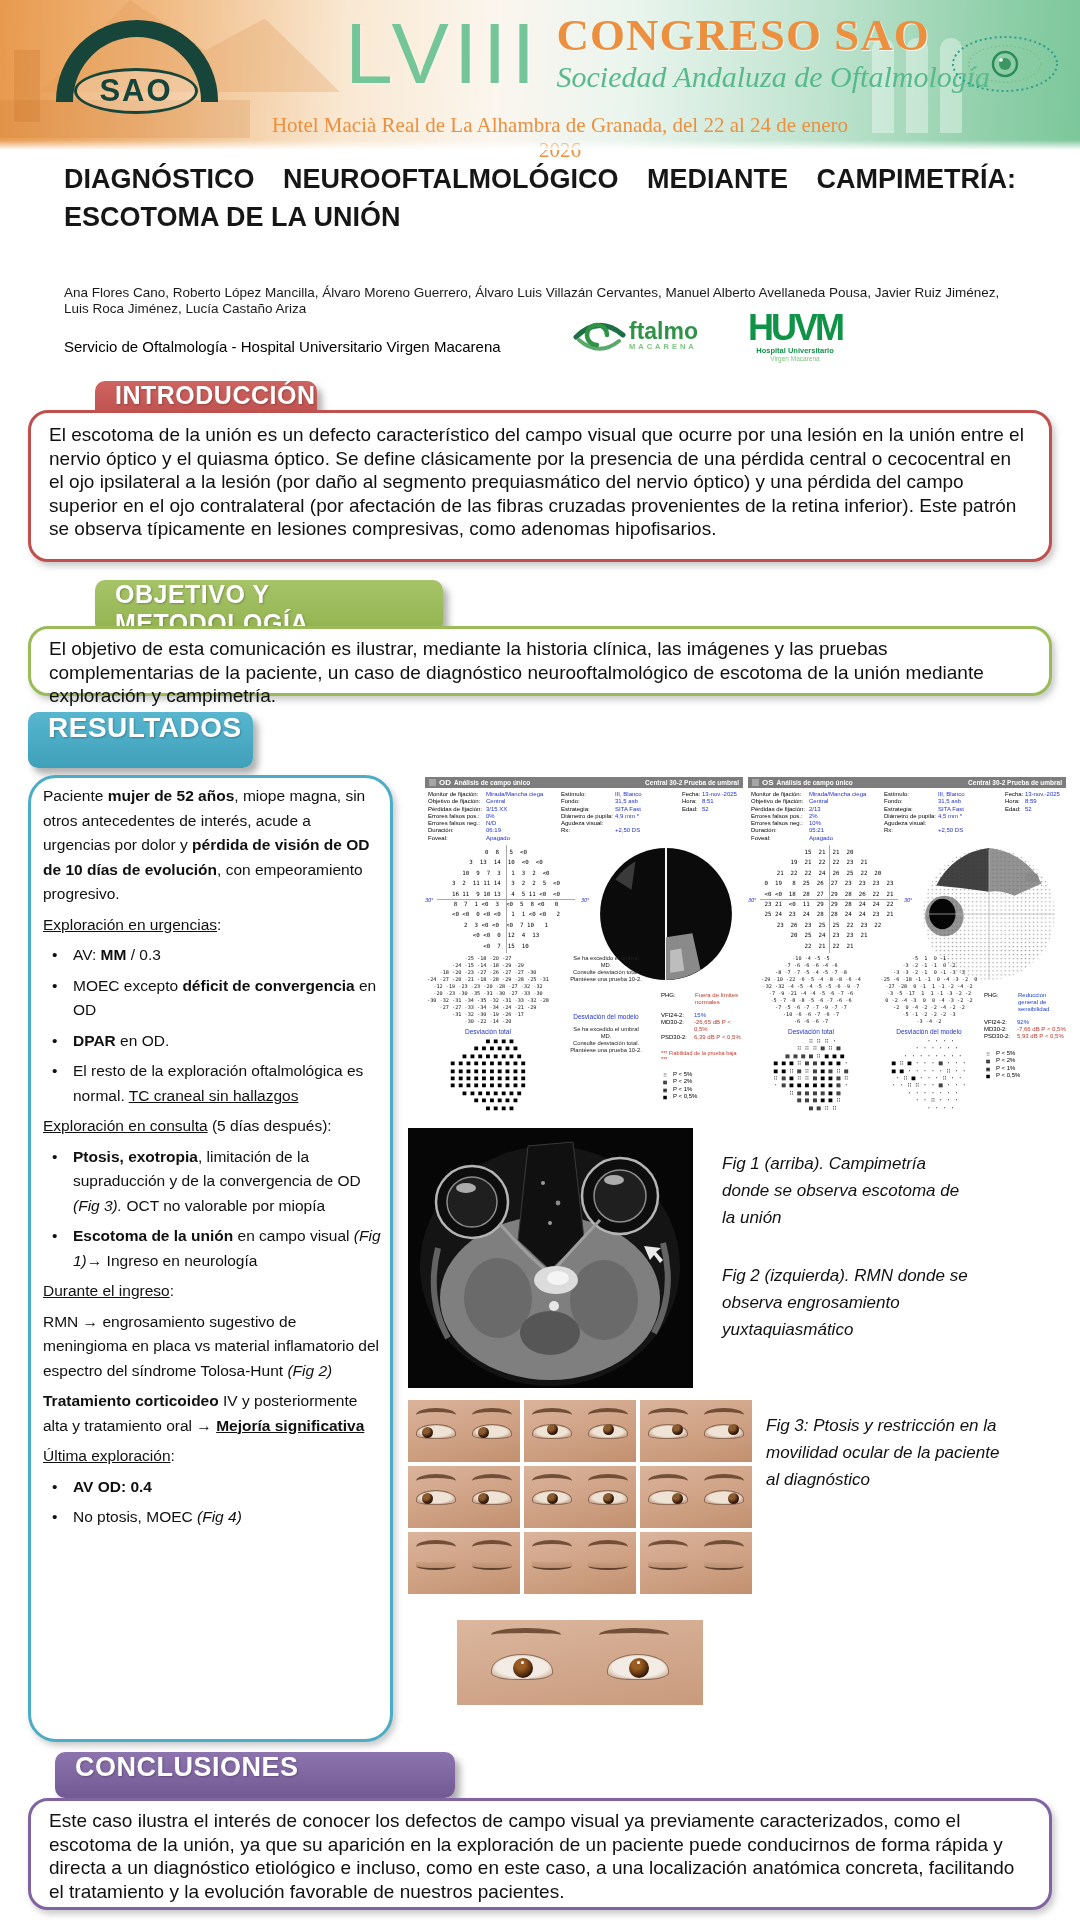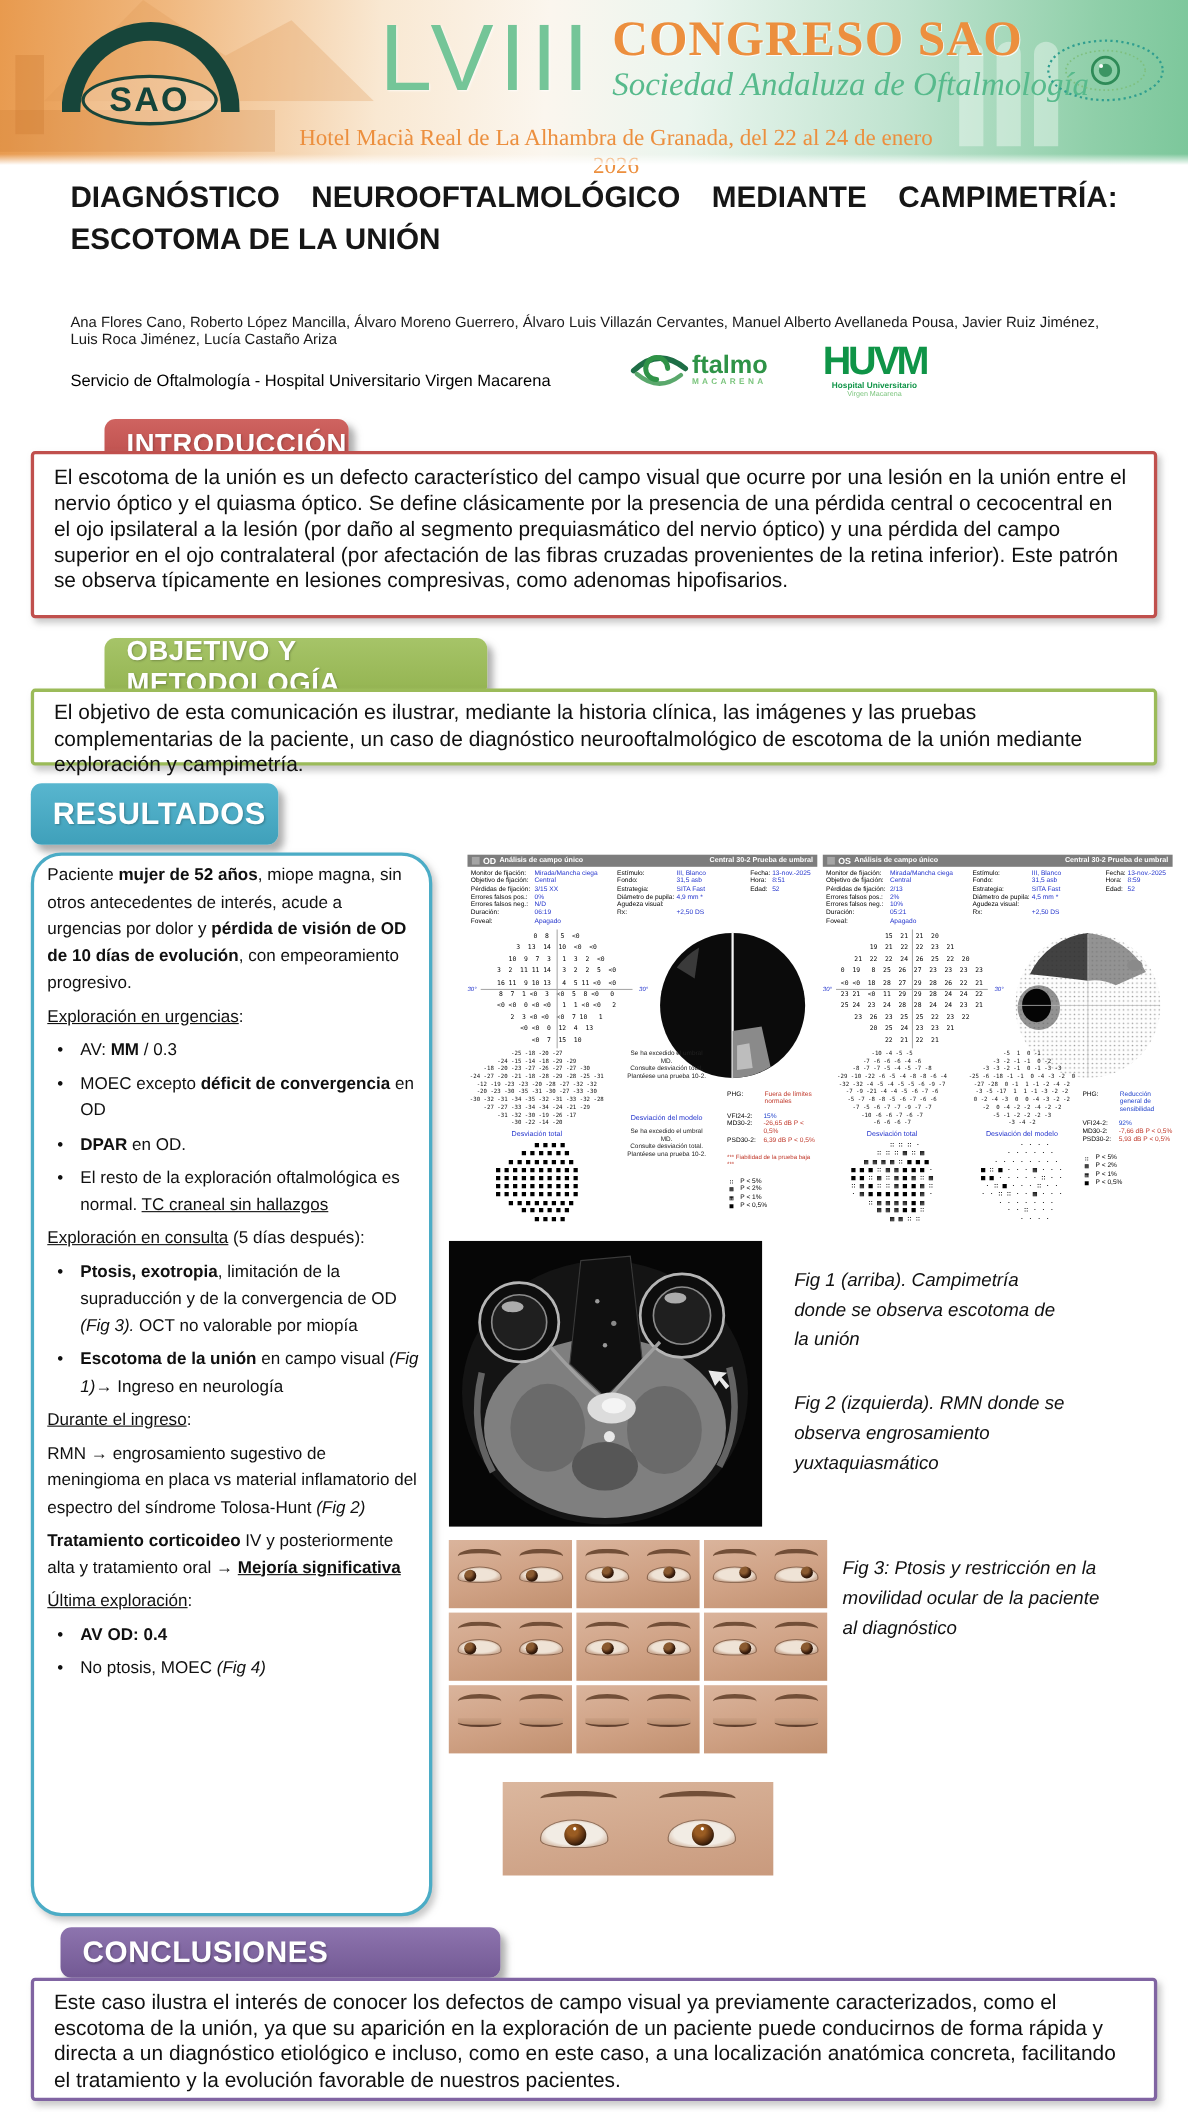--- a/index.html
+++ b/index.html
@@ -38,28 +38,28 @@
   .oftalmo{position:absolute;left:573px;top:313px;display:flex;align-items:center;gap:2px;}
   .oft-text{display:flex;flex-direction:column;}
   .oft-word{font-size:23px;font-weight:bold;color:#2f9347;line-height:22px;}
   .oft-sub{font-size:7.5px;letter-spacing:3px;color:#7cc57e;font-weight:bold;}
   .huvm{position:absolute;left:748px;top:310px;display:flex;flex-direction:column;align-items:center;}
   .huvm-mark{font-size:36px;font-weight:bold;color:#0f9447;letter-spacing:-3px;line-height:36px;}
   .huvm-l1{font-size:7.5px;font-weight:bold;color:#0f9447;}
   .huvm-l2{font-size:6.5px;color:#7cc57e;}
 
   
-  .badge{position:absolute;display:flex;align-items:center;padding:0 20px;color:#fff;font-weight:bold;border-radius:10px;box-shadow:5px 6px 7px rgba(120,120,120,.6);letter-spacing:.5px;}
+  .badge{position:absolute;display:flex;padding:0 20px;color:#fff;font-weight:bold;border-radius:10px;box-shadow:5px 6px 7px rgba(120,120,120,.6);letter-spacing:.5px;}
   .badge span{text-shadow:1px 1px 2px rgba(0,0,0,.25);}
   .badge-intro{left:95px;top:381px;width:222px;height:47px;font-size:25px;background:linear-gradient(#cf6360,#b94b48);}
   .badge-obj{left:95px;top:580px;width:348px;height:53px;font-size:25px;background:linear-gradient(#a6c468,#93b350);}
   .badge-res{left:28px;top:712px;width:225px;height:56px;font-size:28px;background:linear-gradient(#58b6cf,#3fa0ba);}
   .badge-conc{left:55px;top:1752px;width:400px;height:46px;font-size:27px;background:linear-gradient(#8d74ae,#735994);}
 
-  .obox{position:absolute;background:#fff;border-radius:4px;box-shadow:3px 4px 6px rgba(150,150,150,.5);}
+  .obox{position:absolute;background:#fff;border-radius:20px;box-shadow:3px 4px 6px rgba(150,150,150,.5);}
   .box-intro{left:28px;top:410px;width:1024px;height:152px;border:3px solid #c0504d;padding:10px 18px 0;}
   .box-obj{left:28px;top:626px;width:1024px;height:70px;border:3px solid #9bbb59;padding:8px 18px 0;}
   .box-res{left:28px;top:775px;width:365px;height:967px;border:3px solid #4bacc6;border-radius:28px;padding:0 8px 0 12px;}
   .box-conc{left:28px;top:1798px;width:1024px;height:112px;border:3px solid #8064a2;padding:8px 18px 0;}
   .flowtext{font-size:19px;line-height:23.5px;color:#101010;}
 
   
   #results-blocks{font-size:15.5px;line-height:24.5px;color:#101010;}
   .rb{margin:6px 0;}
   .rb.li{padding-left:30px;position:relative;}

